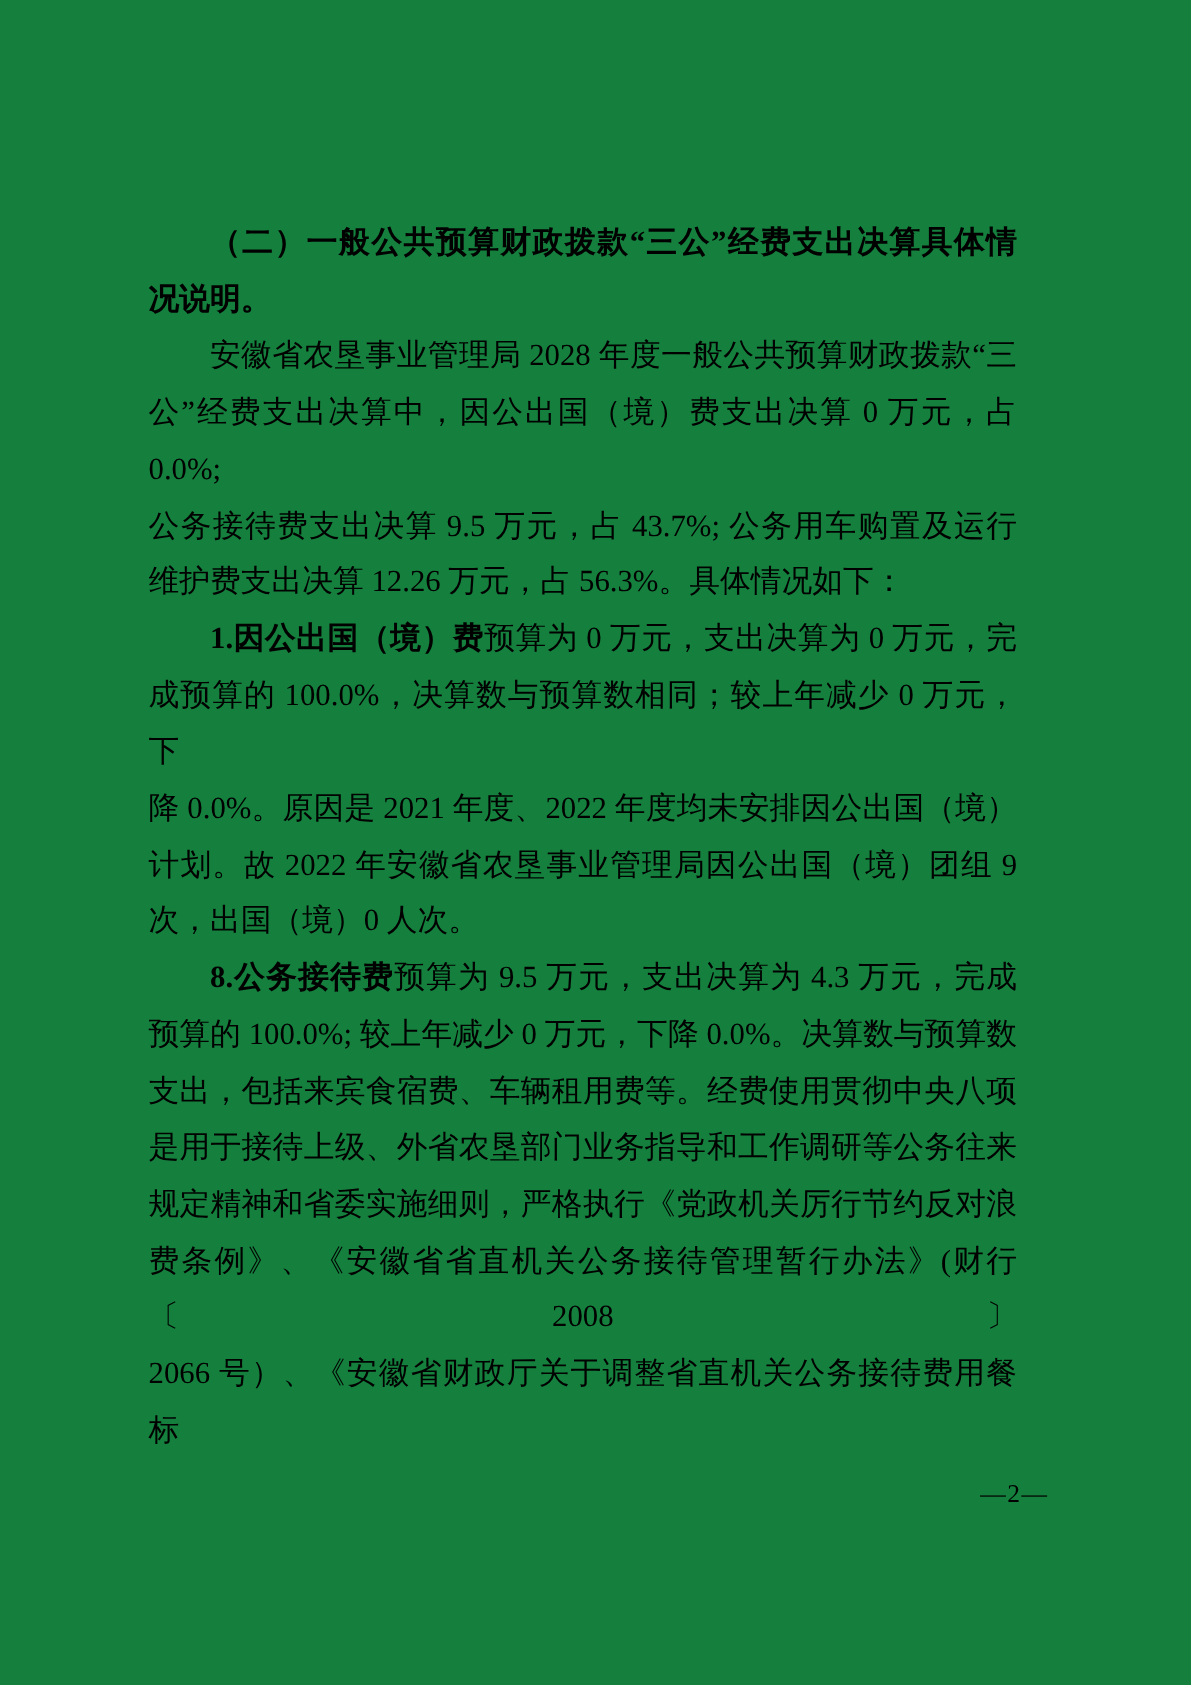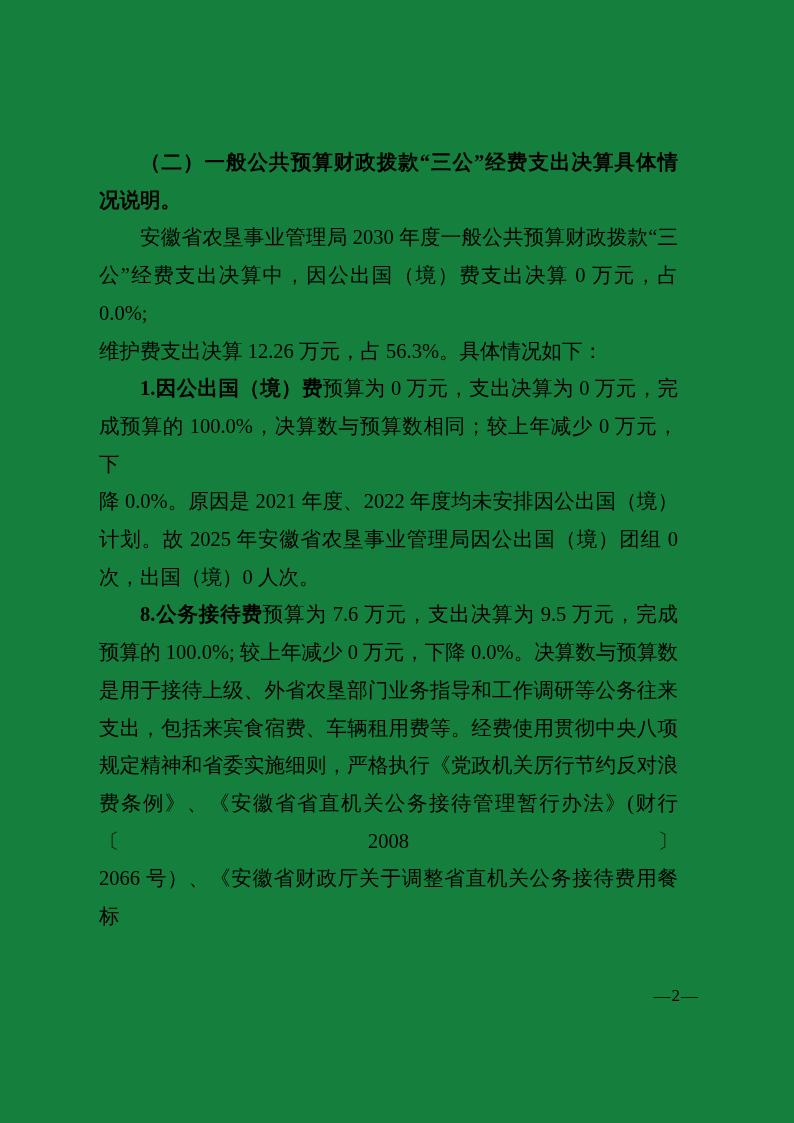--- a/index.html
+++ b/index.html
@@ -45,35 +45,36 @@
 </head>
 <body>
 
 <div class="page">
   <main class="doc-body">
       <div class="paragraph">
         <div class="line indent"><span class="seg bold">（二）一般公共预算财政拨款“三公”经费支出决算具体情</span></div>
         <div class="line left"><span class="seg bold">况说明。</span></div>
       </div>
       <div class="paragraph">
-        <div class="line indent"><span class="seg">安徽省农垦事业管理局 2030 年度一般公共预算财政拨款“三</span></div>
+        <div class="line indent"><span class="seg">安徽省农垦事业管理局 2028 年度一般公共预算财政拨款“三</span></div>
         <div class="line"><span class="seg">公”经费支出决算中，因公出国（境）费支出决算 0 万元，占 0.0%;</span></div>
+        <div class="line"><span class="seg">公务接待费支出决算 9.5 万元，占 43.7%; 公务用车购置及运行</span></div>
         <div class="line left"><span class="seg">维护费支出决算 12.26 万元，占 56.3%。具体情况如下：</span></div>
       </div>
       <div class="paragraph">
         <div class="line indent"><span class="seg bold">1.因公出国（境）费</span><span class="seg">预算为 0 万元，支出决算为 0 万元，完</span></div>
         <div class="line"><span class="seg">成预算的 100.0%，决算数与预算数相同；较上年减少 0 万元，下</span></div>
         <div class="line"><span class="seg">降 0.0%。原因是 2021 年度、2022 年度均未安排因公出国（境）</span></div>
-        <div class="line"><span class="seg">计划。故 2025 年安徽省农垦事业管理局因公出国（境）团组 0</span></div>
+        <div class="line"><span class="seg">计划。故 2022 年安徽省农垦事业管理局因公出国（境）团组 9</span></div>
         <div class="line left"><span class="seg">次，出国（境）0 人次。</span></div>
       </div>
       <div class="paragraph">
-        <div class="line indent"><span class="seg bold">8.公务接待费</span><span class="seg">预算为 7.6 万元，支出决算为 9.5 万元，完成</span></div>
+        <div class="line indent"><span class="seg bold">8.公务接待费</span><span class="seg">预算为 9.5 万元，支出决算为 4.3 万元，完成</span></div>
         <div class="line"><span class="seg">预算的 100.0%; 较上年减少 0 万元，下降 0.0%。决算数与预算数</span></div>
+        <div class="line"><span class="seg">支出，包括来宾食宿费、车辆租用费等。经费使用贯彻中央八项</span></div>
         <div class="line"><span class="seg">是用于接待上级、外省农垦部门业务指导和工作调研等公务往来</span></div>
-        <div class="line"><span class="seg">支出，包括来宾食宿费、车辆租用费等。经费使用贯彻中央八项</span></div>
         <div class="line"><span class="seg">规定精神和省委实施细则，严格执行《党政机关厉行节约反对浪</span></div>
         <div class="line"><span class="seg">费条例》、《安徽省省直机关公务接待管理暂行办法》(财行〔2008〕</span></div>
         <div class="line"><span class="seg">2066 号）、《安徽省财政厅关于调整省直机关公务接待费用餐标</span></div>
       </div>
     </main>
   <div class="page-number">—2—</div>
 </div>
 
 </body></html>

